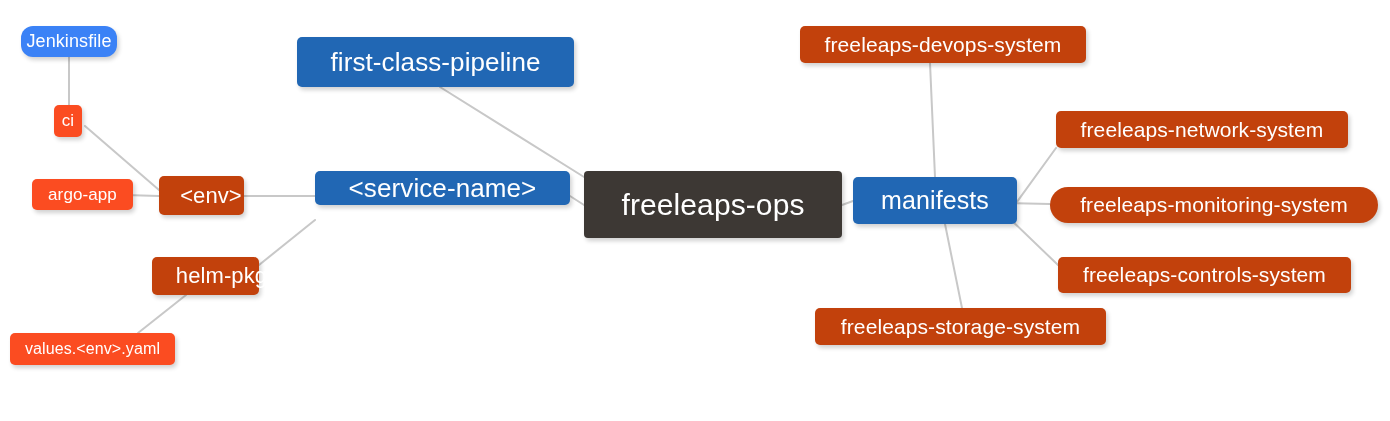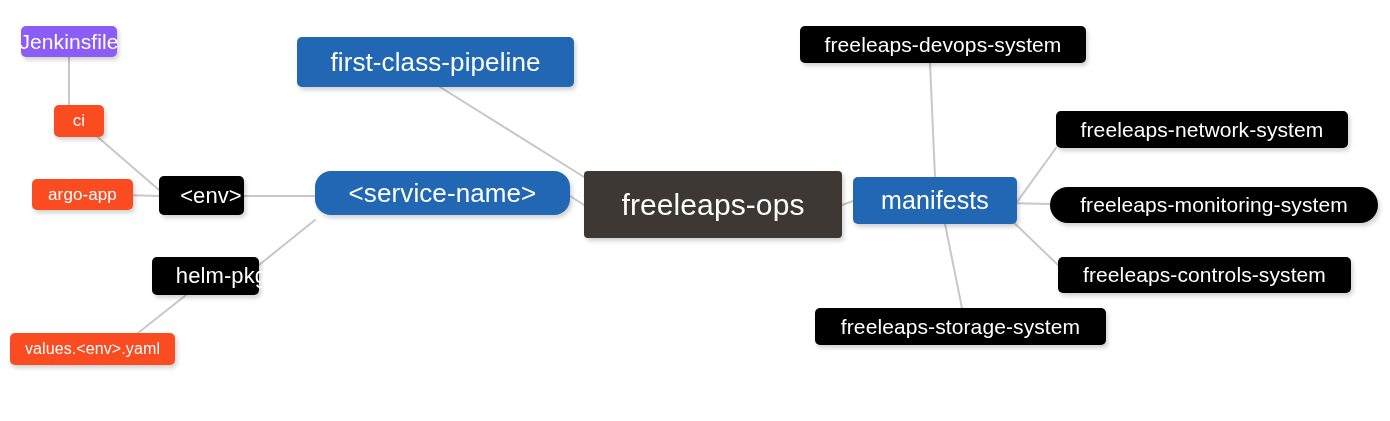--- a/index.html
+++ b/index.html
@@ -45,37 +45,38 @@
     border-radius: 4px;
   }
   .lvl-1 {
     background: #2167b4;
     font-size: 26px;
   }
   .lvl-1.small {
     font-size: 25px;
   }
   .lvl-2 {
-    background: #000000;
+    background: #c2410c;
     font-size: 21px;
   }
   .lvl-2.big {
     font-size: 22px;
   }
   .lvl-3 {
     background: #fb4c21;
     font-size: 17px;
   }
   .lvl-3.tiny {
     font-size: 16px;
     align-items: center;
   }
   .lvl-amber {
-    background: #8b5cf6;
-    font-size: 21px;
+    background: #3b82f6;
+    font-size: 18px;
+    border-radius: 12px;
   }
 </style>
 </head>
 <body>
 
 <div id="canvas">
   <svg id="edges" viewBox="0 0 1390 421" xmlns="http://www.w3.org/2000/svg">
       <line x1="570" y1="196" x2="584" y2="205" stroke="#c8c8c8" stroke-width="2" stroke-linecap="round"></line>
       <line x1="842" y1="205" x2="853" y2="201" stroke="#c8c8c8" stroke-width="2" stroke-linecap="round"></line>
       <line x1="584" y1="177" x2="440" y2="87" stroke="#c8c8c8" stroke-width="2" stroke-linecap="round"></line>
@@ -91,21 +92,21 @@
       <line x1="1009" y1="218" x2="1058" y2="265" stroke="#c8c8c8" stroke-width="2" stroke-linecap="round"></line>
       <line x1="945" y1="224" x2="962" y2="308" stroke="#c8c8c8" stroke-width="2" stroke-linecap="round"></line>
     </svg>
   <div id="node-layer">
       <div class="node lvl-root" style="left: 584px; top: 171px; width: 258px; height: 67px; text-align: center;">
         <span>freeleaps-ops</span>
       </div>
       <div class="node lvl-1" style="left: 297px; top: 37px; width: 277px; height: 50px; text-align: right;">
         <span>first-class-pipeline</span>
       </div>
-      <div class="node lvl-1" style="left: 315px; top: 171px; width: 255px; height: 44px; border-radius: 16px;">
+      <div class="node lvl-1" style="left: 315px; top: 171px; width: 255px; height: 34px;">
         <span>&lt;service-name&gt;</span>
       </div>
       <div class="node lvl-1 small" style="left: 853px; top: 177px; width: 164px; height: 47px;">
         <span>manifests</span>
       </div>
       <div class="node lvl-2 big" style="left: 159px; top: 176px; width: 85px; height: 39px; padding-left: 19px;">
         <span>&lt;env&gt;</span>
       </div>
       <div class="node lvl-2 big" style="left: 152px; top: 257px; width: 107px; height: 38px; padding-left: 32px;">
         <span>helm-pkg</span>
@@ -121,21 +122,21 @@
       </div>
       <div class="node lvl-2" style="left: 1058px; top: 257px; width: 293px; height: 36px;">
         <span>freeleaps-controls-system</span>
       </div>
       <div class="node lvl-2" style="left: 815px; top: 308px; width: 291px; height: 37px;">
         <span>freeleaps-storage-system</span>
       </div>
       <div class="node lvl-amber" style="left: 21px; top: 26px; width: 96px; height: 31px;">
         <span>Jenkinsfile</span>
       </div>
-      <div class="node lvl-3" style="left: 54px; top: 105px; width: 50px; height: 32px;">
+      <div class="node lvl-3" style="left: 54px; top: 105px; width: 28px; height: 32px;">
         <span>ci</span>
       </div>
       <div class="node lvl-3" style="left: 32px; top: 179px; width: 101px; height: 31px;">
         <span>argo-app</span>
       </div>
       <div class="node lvl-3 tiny" style="left: 10px; top: 333px; width: 165px; height: 32px;">
         <span>values.&lt;env&gt;.yaml</span>
       </div>
     </div>
 </div>

